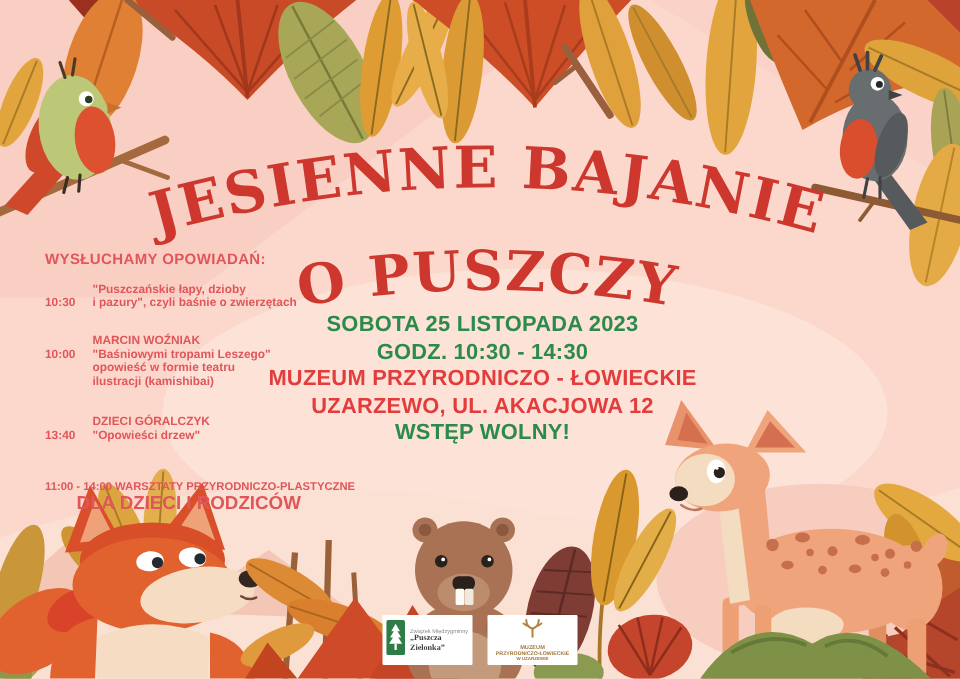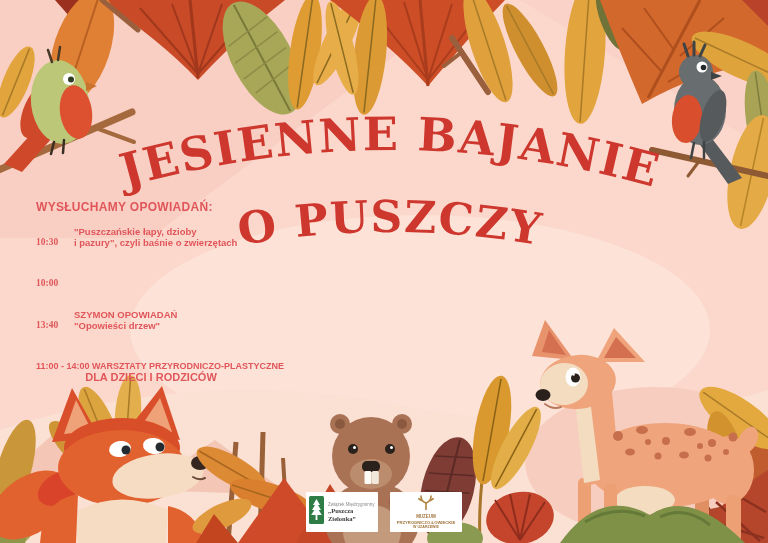--- a/index.html
+++ b/index.html
@@ -7,27 +7,27 @@
     position:relative;width:768px;height:543px;overflow:hidden;
     background:#fcd8cc;font-family:"Liberation Sans",sans-serif;
   }
   .decor{position:absolute;left:0;top:0;width:768px;height:543px;}
   .title-text{font-family:"DejaVu Serif",serif;font-weight:700;fill:#ce372e;letter-spacing:1.5px;}
 
   
   .schedule{position:absolute;left:36px;top:200px;width:250px;color:#e0565a;z-index:3;}
   .schedule .hdr{font-size:12px;font-weight:700;letter-spacing:.3px;}
   .entry{display:grid;grid-template-columns:30px 1fr;column-gap:8px;}
-  .entry .time{font-size:9.5px;font-weight:700;padding-top:11px;font-family:Liberation Serif, serif;}
+  .entry .time{font-size:9.5px;font-weight:700;padding-top:11px;}
   .entry .speaker{font-size:9.5px;font-weight:700;}
   .entry .desc{font-size:9.5px;font-weight:700;line-height:11px;white-space:pre-line;}
   .e1{margin-top:12px;} .e2{margin-top:19px;} .e3{margin-top:21px;}
   .workshops{margin-top:30px;font-weight:700;}
   .workshops .w1{font-size:9px;white-space:nowrap;}
-  .workshops .w2{font-size:11px;text-align:center;width:230px;}
+  .workshops .w2{font-size:15px;text-align:center;width:230px;}
 
   
   .info{position:absolute;left:116px;top:249px;width:540px;text-align:center;
         font-weight:700;font-size:17.5px;line-height:21.5px;letter-spacing:.2px;z-index:3;}
   .info .green{color:#2c8a4b;}
   .info .red{color:#e23d3c;}
 
   
   .logos{position:absolute;left:306px;top:492px;display:flex;gap:12px;z-index:4;}
   .logo-card{background:#fff;width:72px;height:40px;border-radius:1px;
@@ -417,36 +417,49 @@
     <div class="entry e1">
       <div class="time">10:30</div>
       <div>
         <div class="desc">"Puszczańskie łapy, dzioby
 i pazury", czyli baśnie o zwierzętach</div>
       </div>
     </div>
 
     <div class="entry e2">
       <div class="time">10:00</div>
+      <div>
+        <div class="speaker">MARCIN WOŹNIAK</div>
+        <div class="desc">"Baśniowymi tropami Leszego"
+opowieść w formie teatru
+ilustracji (kamishibai)</div>
+      </div>
     </div>
 
     <div class="entry e3">
       <div class="time">13:40</div>
       <div>
-        <div class="speaker">SZYMON OPOWIADAŃ</div>
+        <div class="speaker">DZIECI GÓRALCZYK</div>
         <div class="desc">"Opowieści drzew"</div>
       </div>
     </div>
 
     <div class="workshops">
       <div class="w1">11:00 - 14:00 WARSZTATY PRZYRODNICZO-PLASTYCZNE</div>
       <div class="w2">DLA DZIECI I RODZICÓW</div>
     </div>
   </div>
 
+  <div class="info">
+    <div class="green">SOBOTA 25 LISTOPADA 2023</div>
+    <div class="green">GODZ. 10:30 - 14:30</div>
+    <div class="red">MUZEUM PRZYRODNICZO - ŁOWIECKIE</div>
+    <div class="red">UZARZEWO, UL. AKACJOWA 12</div>
+    <div class="green">WSTĘP WOLNY!</div>
+  </div>
 
   <div class="logos">
     <div class="logo-card left">
       <span>
         <svg width="15" height="28" viewBox="0 0 15 28">
           <rect width="15" height="28" rx="1.5" fill="#2e7d46"></rect>
           <g fill="#fff">
             <polygon points="7.5,3 4,9 11,9"></polygon>
             <polygon points="7.5,6.5 3,14 12,14"></polygon>
             <polygon points="7.5,10.5 2.2,19 12.8,19"></polygon>

